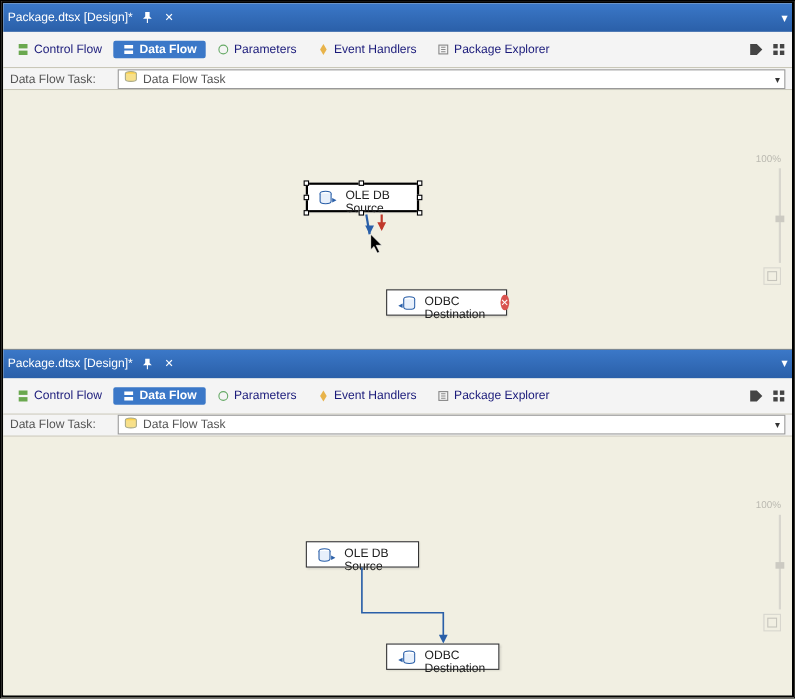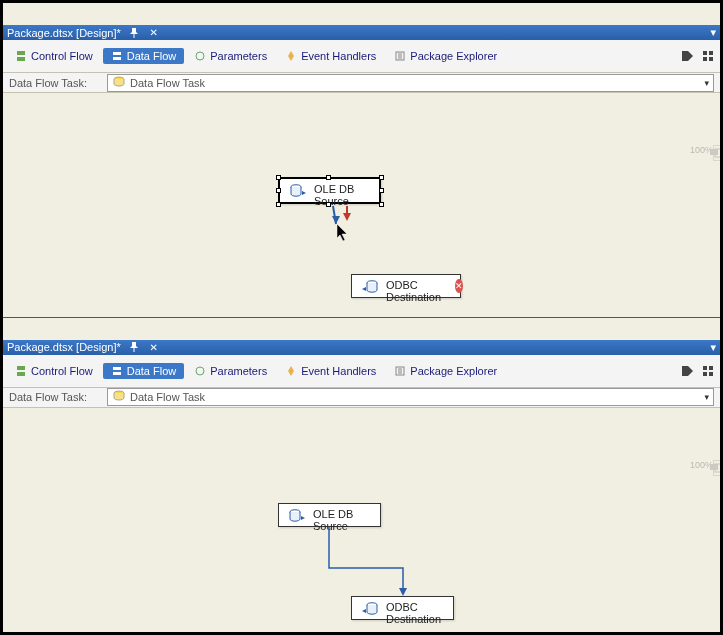--- a/index.html
+++ b/index.html
@@ -1,43 +1,43 @@
 <!DOCTYPE html>
 <html><head>
 <meta charset="utf-8">
 <style>
   * { box-sizing: border-box; margin: 0; padding: 0; }
   body { font-family: "Segoe UI", Tahoma, sans-serif; font-size: 11px; background: #f1efe2; width: 723px; height: 635px; overflow: hidden; border: 1px solid #000; }
   .outer { width: 100%; height: 100%; background: #f1efe2; border: 2px solid #000; display: flex; flex-direction: column; }
   .pane { flex: 1 1 50%; display: flex; flex-direction: column; background: #f1efe2; position: relative; border-bottom: 1px solid #555; }
   .pane:last-child { border-bottom: none; }
-  .titlebar { height: 15px; background: linear-gradient(#3b78c8,#2a5fa8); color: #fff; display: flex; align-items: center; padding: 4px 4px; font-size: 11px; margin-top: 22px; }
+  .titlebar { height: 26px; background: linear-gradient(#3b78c8,#2a5fa8); color: #fff; display: flex; align-items: center; padding: 4px 4px; font-size: 11px; }
   .titlebar .title { flex: 0 0 auto; }
   .titlebar .pin, .titlebar .close { width: 14px; height: 14px; margin-left: 6px; display: inline-flex; align-items: center; justify-content: center; font-size: 10px; color: #fff; cursor: pointer; }
   .titlebar .spacer { flex: 1; }
   .titlebar .drop { margin-left: auto; color:#fff; }
   .toolbar { height: 20px; background: #f4f4f4; border-bottom: 1px solid #c5c2b2; display: flex; align-items: center; padding: 16px 4px; gap: 2px; }
   .tab { display: inline-flex; align-items: center; gap: 4px; padding: 2px 8px; color: #1a1a7a; cursor: pointer; border-radius: 2px; }
-  .tab.active { background: #3b78c8; color: #fff; }
+  .tab.active { background: #3b78c8; color: #fff; font-weight: bold; }
   .tab .icon { width: 12px; height: 12px; display:inline-flex; align-items:center; justify-content:center; }
   .toolbar .right { margin-left: auto; display: flex; gap: 4px; }
   .icon-btn { width: 16px; height: 16px; display:inline-flex; align-items:center; justify-content:center; cursor:pointer; color:#333; }
   .taskbar { height: 20px; background: #f4f4f4; border-bottom: 1px solid #c5c2b2; display: flex; align-items: center; padding: 0 6px; gap: 20px; }
   .taskbar label { color: #555; }
   .task-select { flex: 1; display: flex; align-items: center; height: 18px; border: 1px solid #999; background: #fff; padding: 0 4px; gap: 4px; }
   .task-select .seltext { flex: 1; color: #555; }
   .task-select .arrow { color: #333; font-size: 9px; }
   .canvas { flex: 1; position: relative; background: #f1efe2; overflow: hidden; }
   .node { position: absolute; background: #fff; border: 1px solid #333; display: flex; align-items: flex-start; gap: 8px; padding: 4px 10px; font-size: 11px; color: #222; box-shadow: 1px 1px 2px rgba(0,0,0,0.15); }
   .node.selected { border: 2px solid #000; }
   .node .db-icon { width: 16px; height: 16px; }
   .handle { position: absolute; width: 5px; height: 5px; background: #fff; border: 1px solid #000; }
   .err-badge { width: 14px; height: 14px; border-radius: 50%; background: #d9534f; color: #fff; display: inline-flex; align-items:center; justify-content:center; font-size: 9px; margin-left: 6px; }
   .cursor-arrow { position: absolute; }
-  .zoom-rail { position: absolute; right: 10px; top: 50%; transform: translateY(-50%); width: 20px; height: 120px; display:flex; flex-direction:row; align-items:flex-start; opacity:0.35; }
+  .zoom-rail { position: absolute; right: 10px; top: 50%; transform: translateY(-50%); width: 20px; height: 120px; display:flex; flex-direction:column; align-items:flex-end; opacity:0.35; }
   .zoom-rail .pct { font-size: 9px; color:#555; }
   .zoom-rail .track { flex:1; width:2px; background:#aaa; margin:4px 0; position:relative; }
   .zoom-rail .thumb { position:absolute; left:-3px; width:8px; height:6px; background:#888; top:50%; }
   .zoom-rail .fit { width:16px; height:16px; border:1px solid #aaa; font-size:9px; display:flex; align-items:center; justify-content:center; }
   svg.overlay { position:absolute; top:0; left:0; width:100%; height:100%; pointer-events:none; }
 </style>
 </head>
 <body>
 
 <div class="outer">

